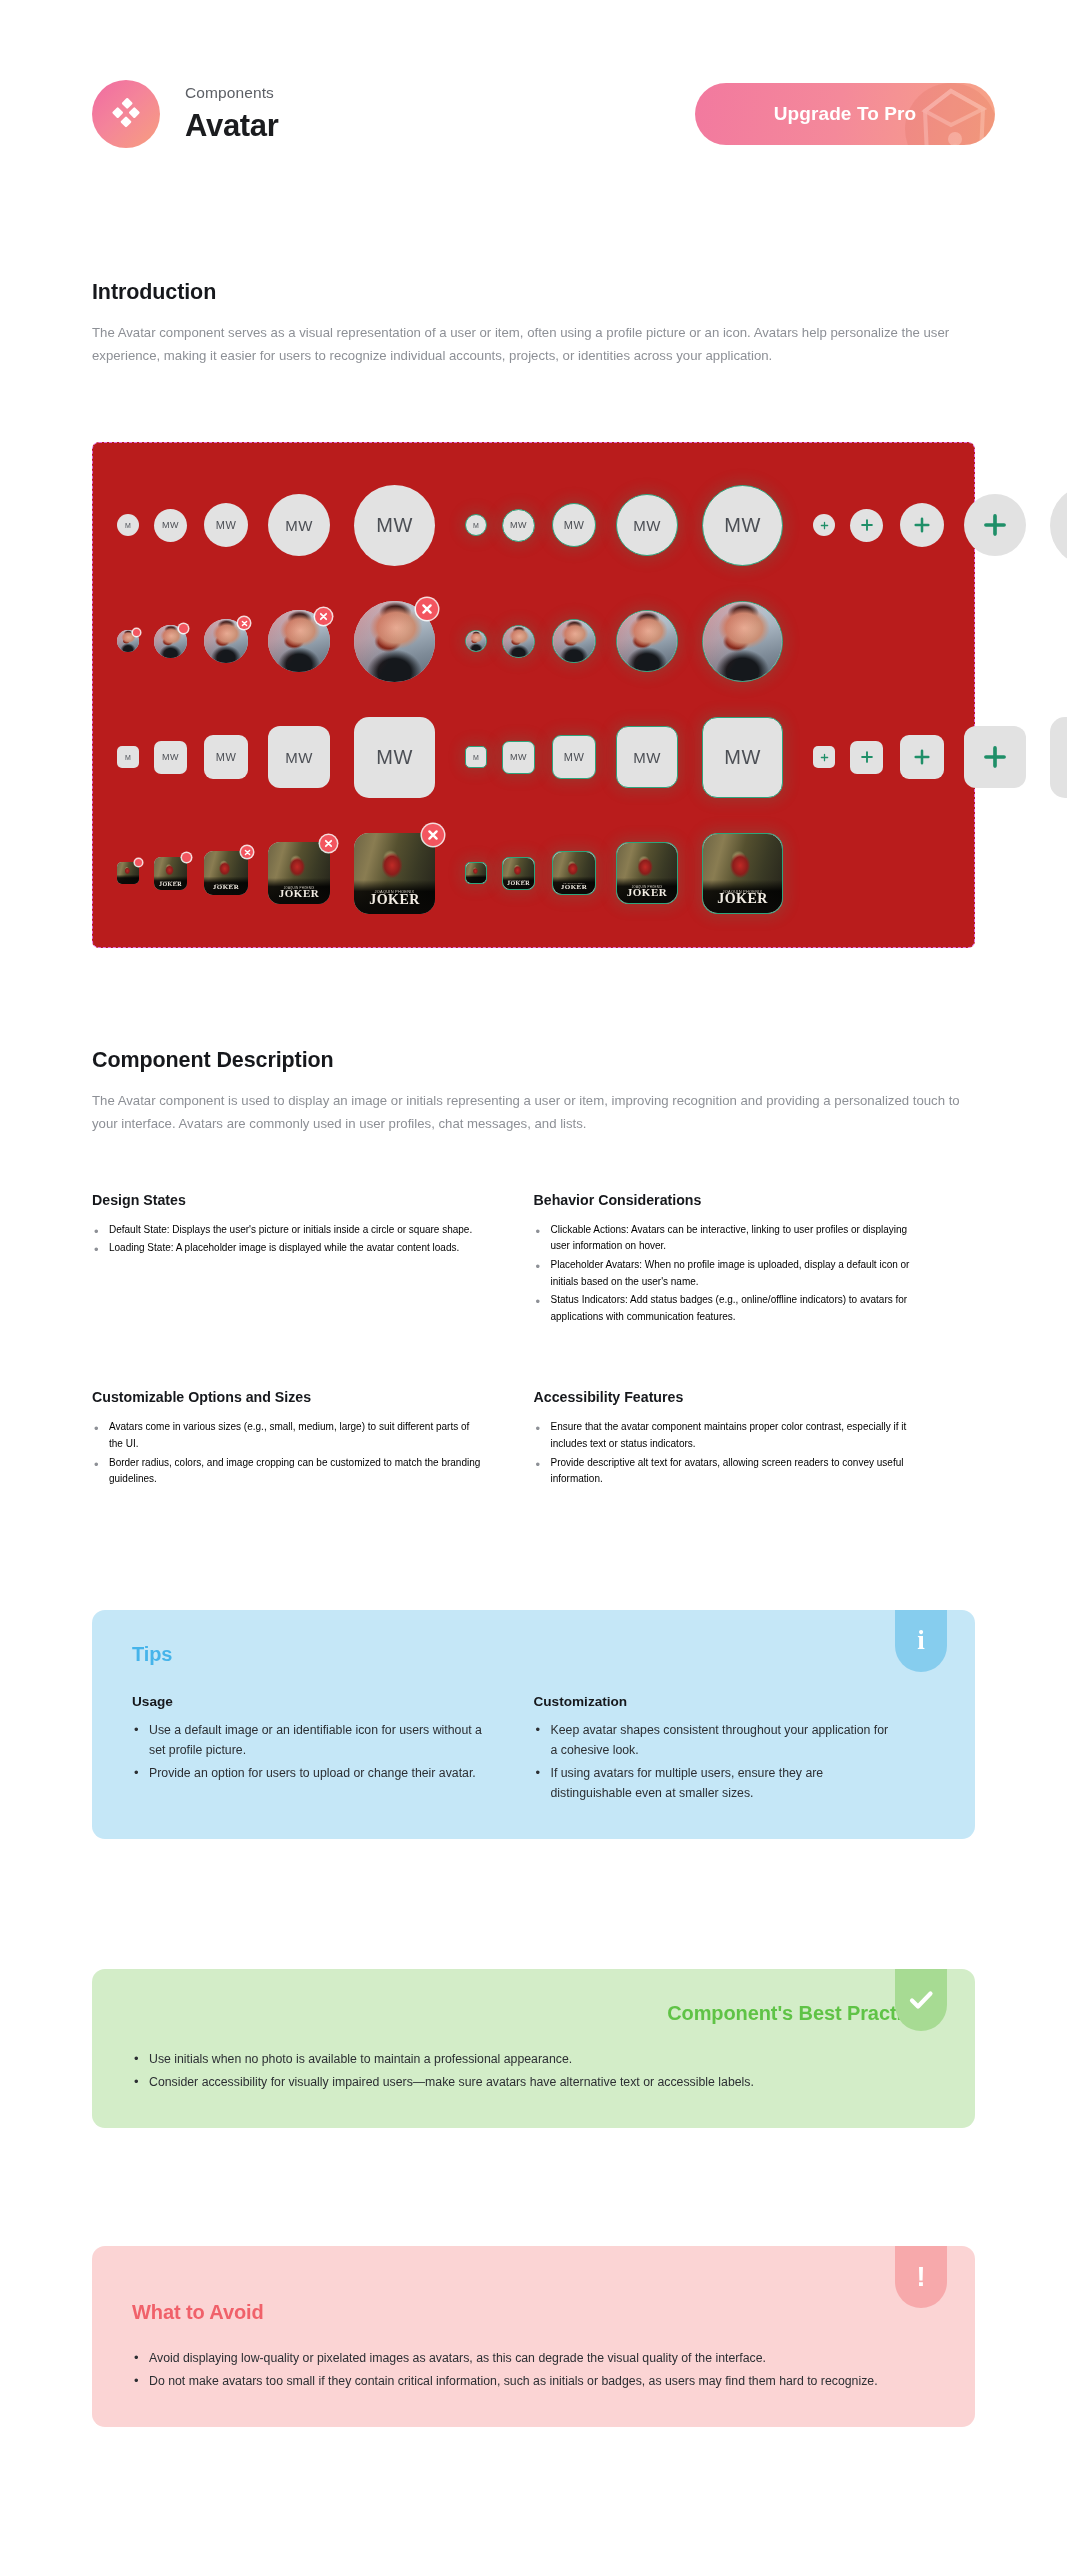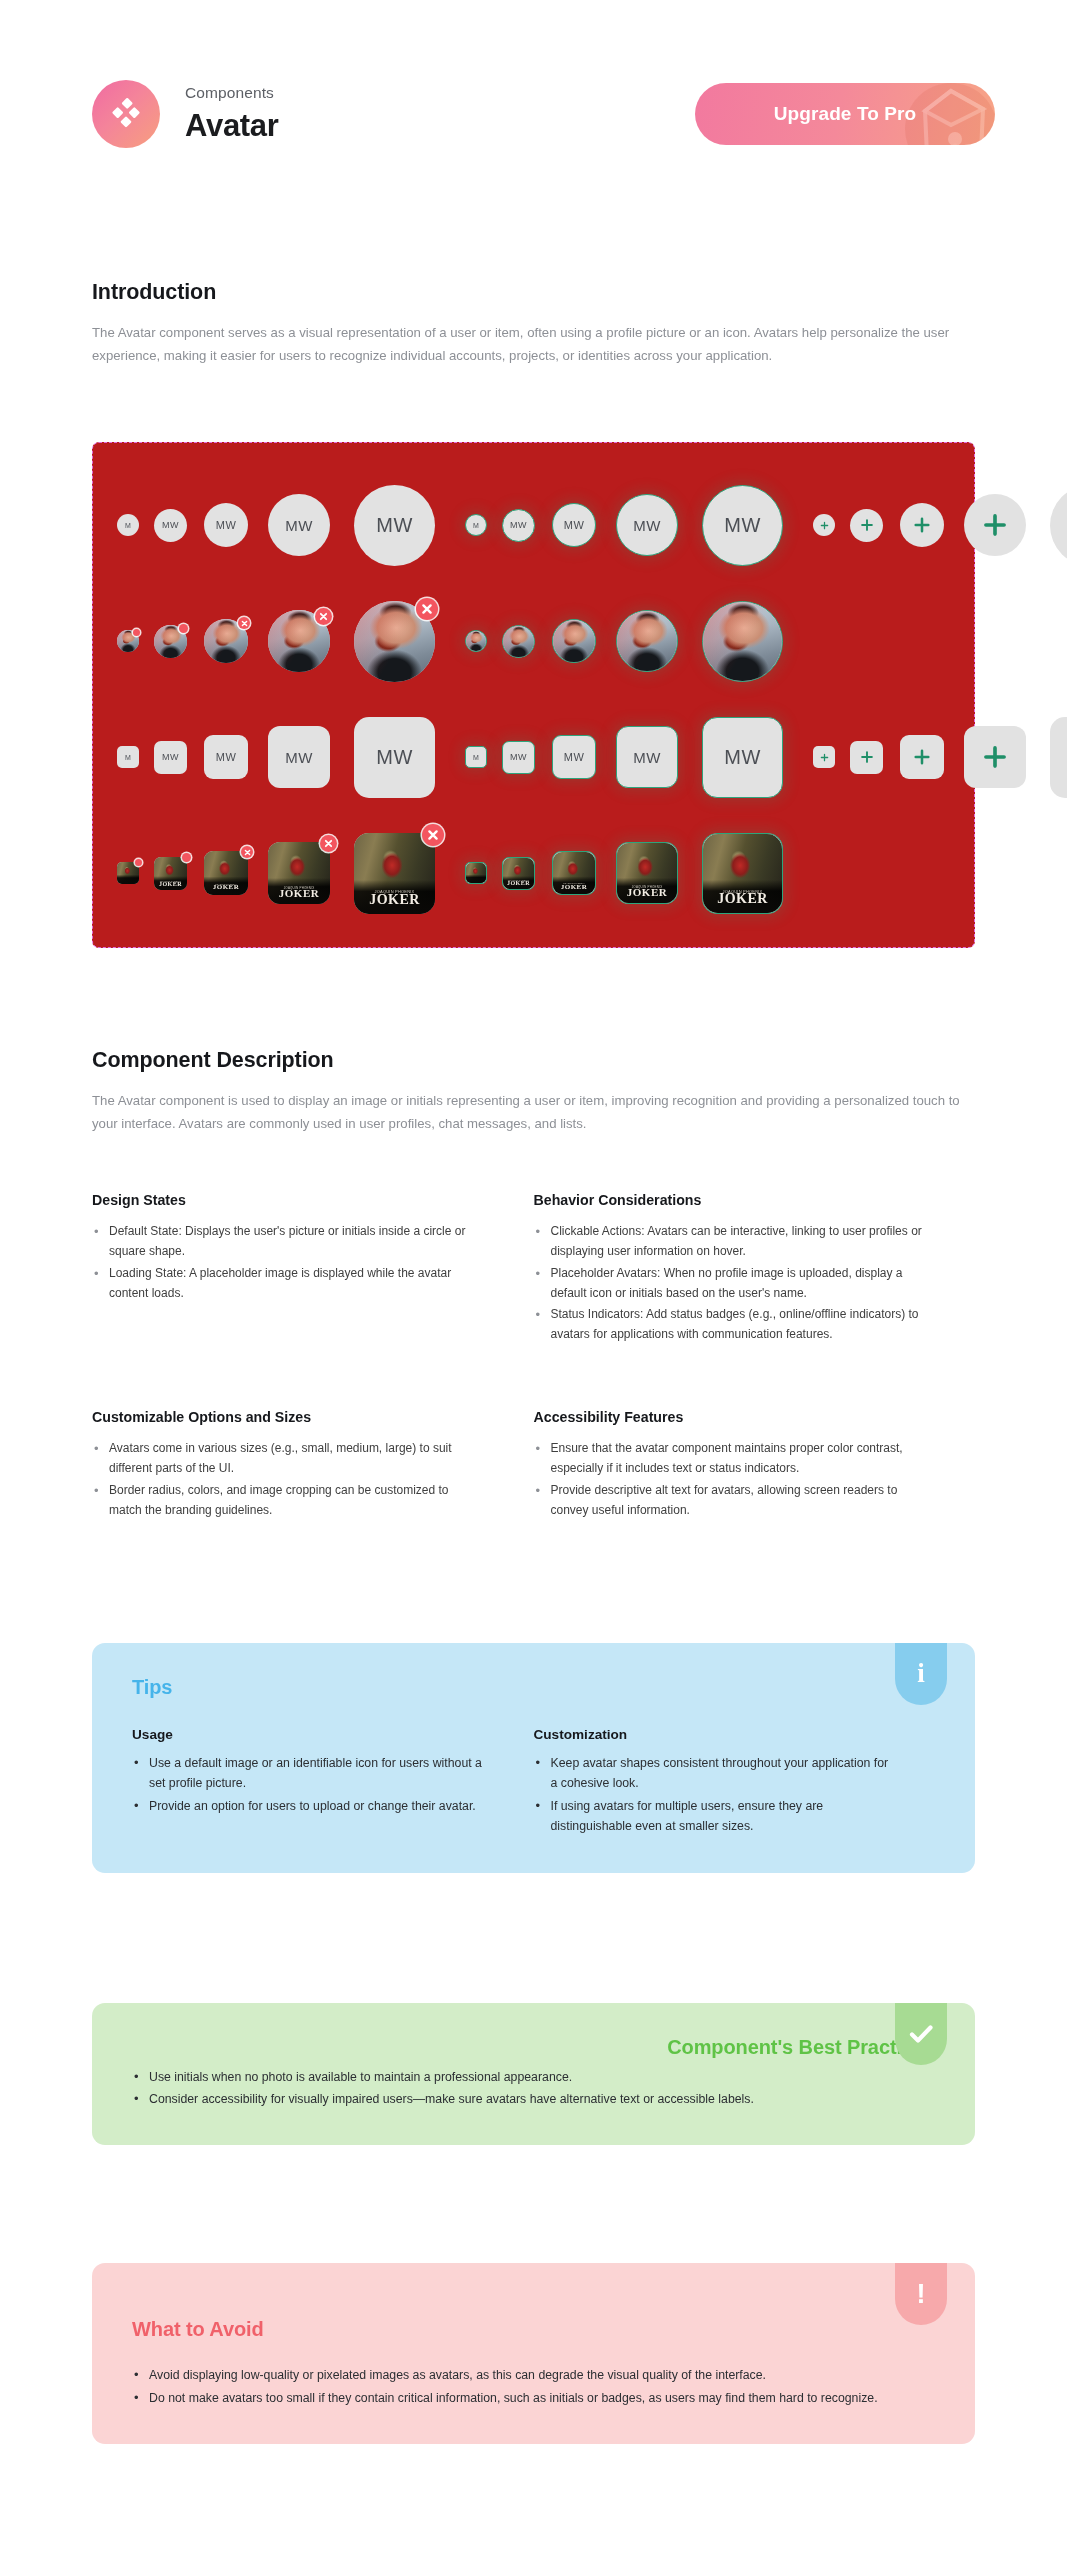--- a/index.html
+++ b/index.html
@@ -148,21 +148,21 @@
   .cols {
     display: flex; gap: 0; padding: 0 92px; margin-top: 56px;
   }
   .col { width: 50%; padding-right: 52px; }
   .col-head {
     font-size: 14.2px; font-weight: 700; color: #16181c; margin-bottom: 14px;
   }
   ul.bul { list-style: none; }
   ul.bul li {
     position: relative; padding-left: 17px;
-    font-size: 12px; line-height: 1.66; color: #404040; margin-bottom: 2px;
+    font-size: 10px; line-height: 1.66; color: #000000; margin-bottom: 2px;
   }
   ul.bul li::before {
     content: "•"; position: absolute; left: 2px; top: -1px;
     color: #8d9096; font-size: 13px;
   }
 
   
   .callout-wrap { padding: 0 92px; }
   .callout {
     position: relative; border-radius: 13px; overflow: hidden;
@@ -180,21 +180,21 @@
   #tips .corner-badge { background: #86cdee; }
   #tips .tip-cols { display: flex; margin-top: 28px; }
   #tips .tip-col { width: 50%; padding-right: 40px; }
   #tips .tip-head { font-size: 13.6px; font-weight: 700; color: #16181c; margin-bottom: 11px; }
   #tips ul.bul li { color: #2c2f33; font-size: 12.3px; }
   #tips ul.bul li::before { color: #2c2f33; }
 
   #best.callout { background: #d3edc8; padding: 33px 40px 34px 40px; margin-top: 130px; }
   #best .callout-title { color: #5fc346; text-align: right; }
   #best .corner-badge { background: #a7db93; }
-  #best ul.bul { margin-top: 8px; }
+  #best ul.bul { margin-top: 24px; }
   #best ul.bul li { color: #2c2f33; font-size: 12.3px; }
   #best ul.bul li::before { color: #2c2f33; }
 
   #avoid.callout { background: #fbd4d4; padding: 33px 40px 34px 40px; margin-top: 118px; margin-bottom: 80px; }
   #avoid .callout-title { color: #f0616a; margin-top: 22px; }
   #avoid .corner-badge { background: #f7a9ab; }
   #avoid ul.bul { margin-top: 24px; }
   #avoid ul.bul li { color: #2c2f33; font-size: 12.3px; }
   #avoid ul.bul li::before { color: #2c2f33; }
 

